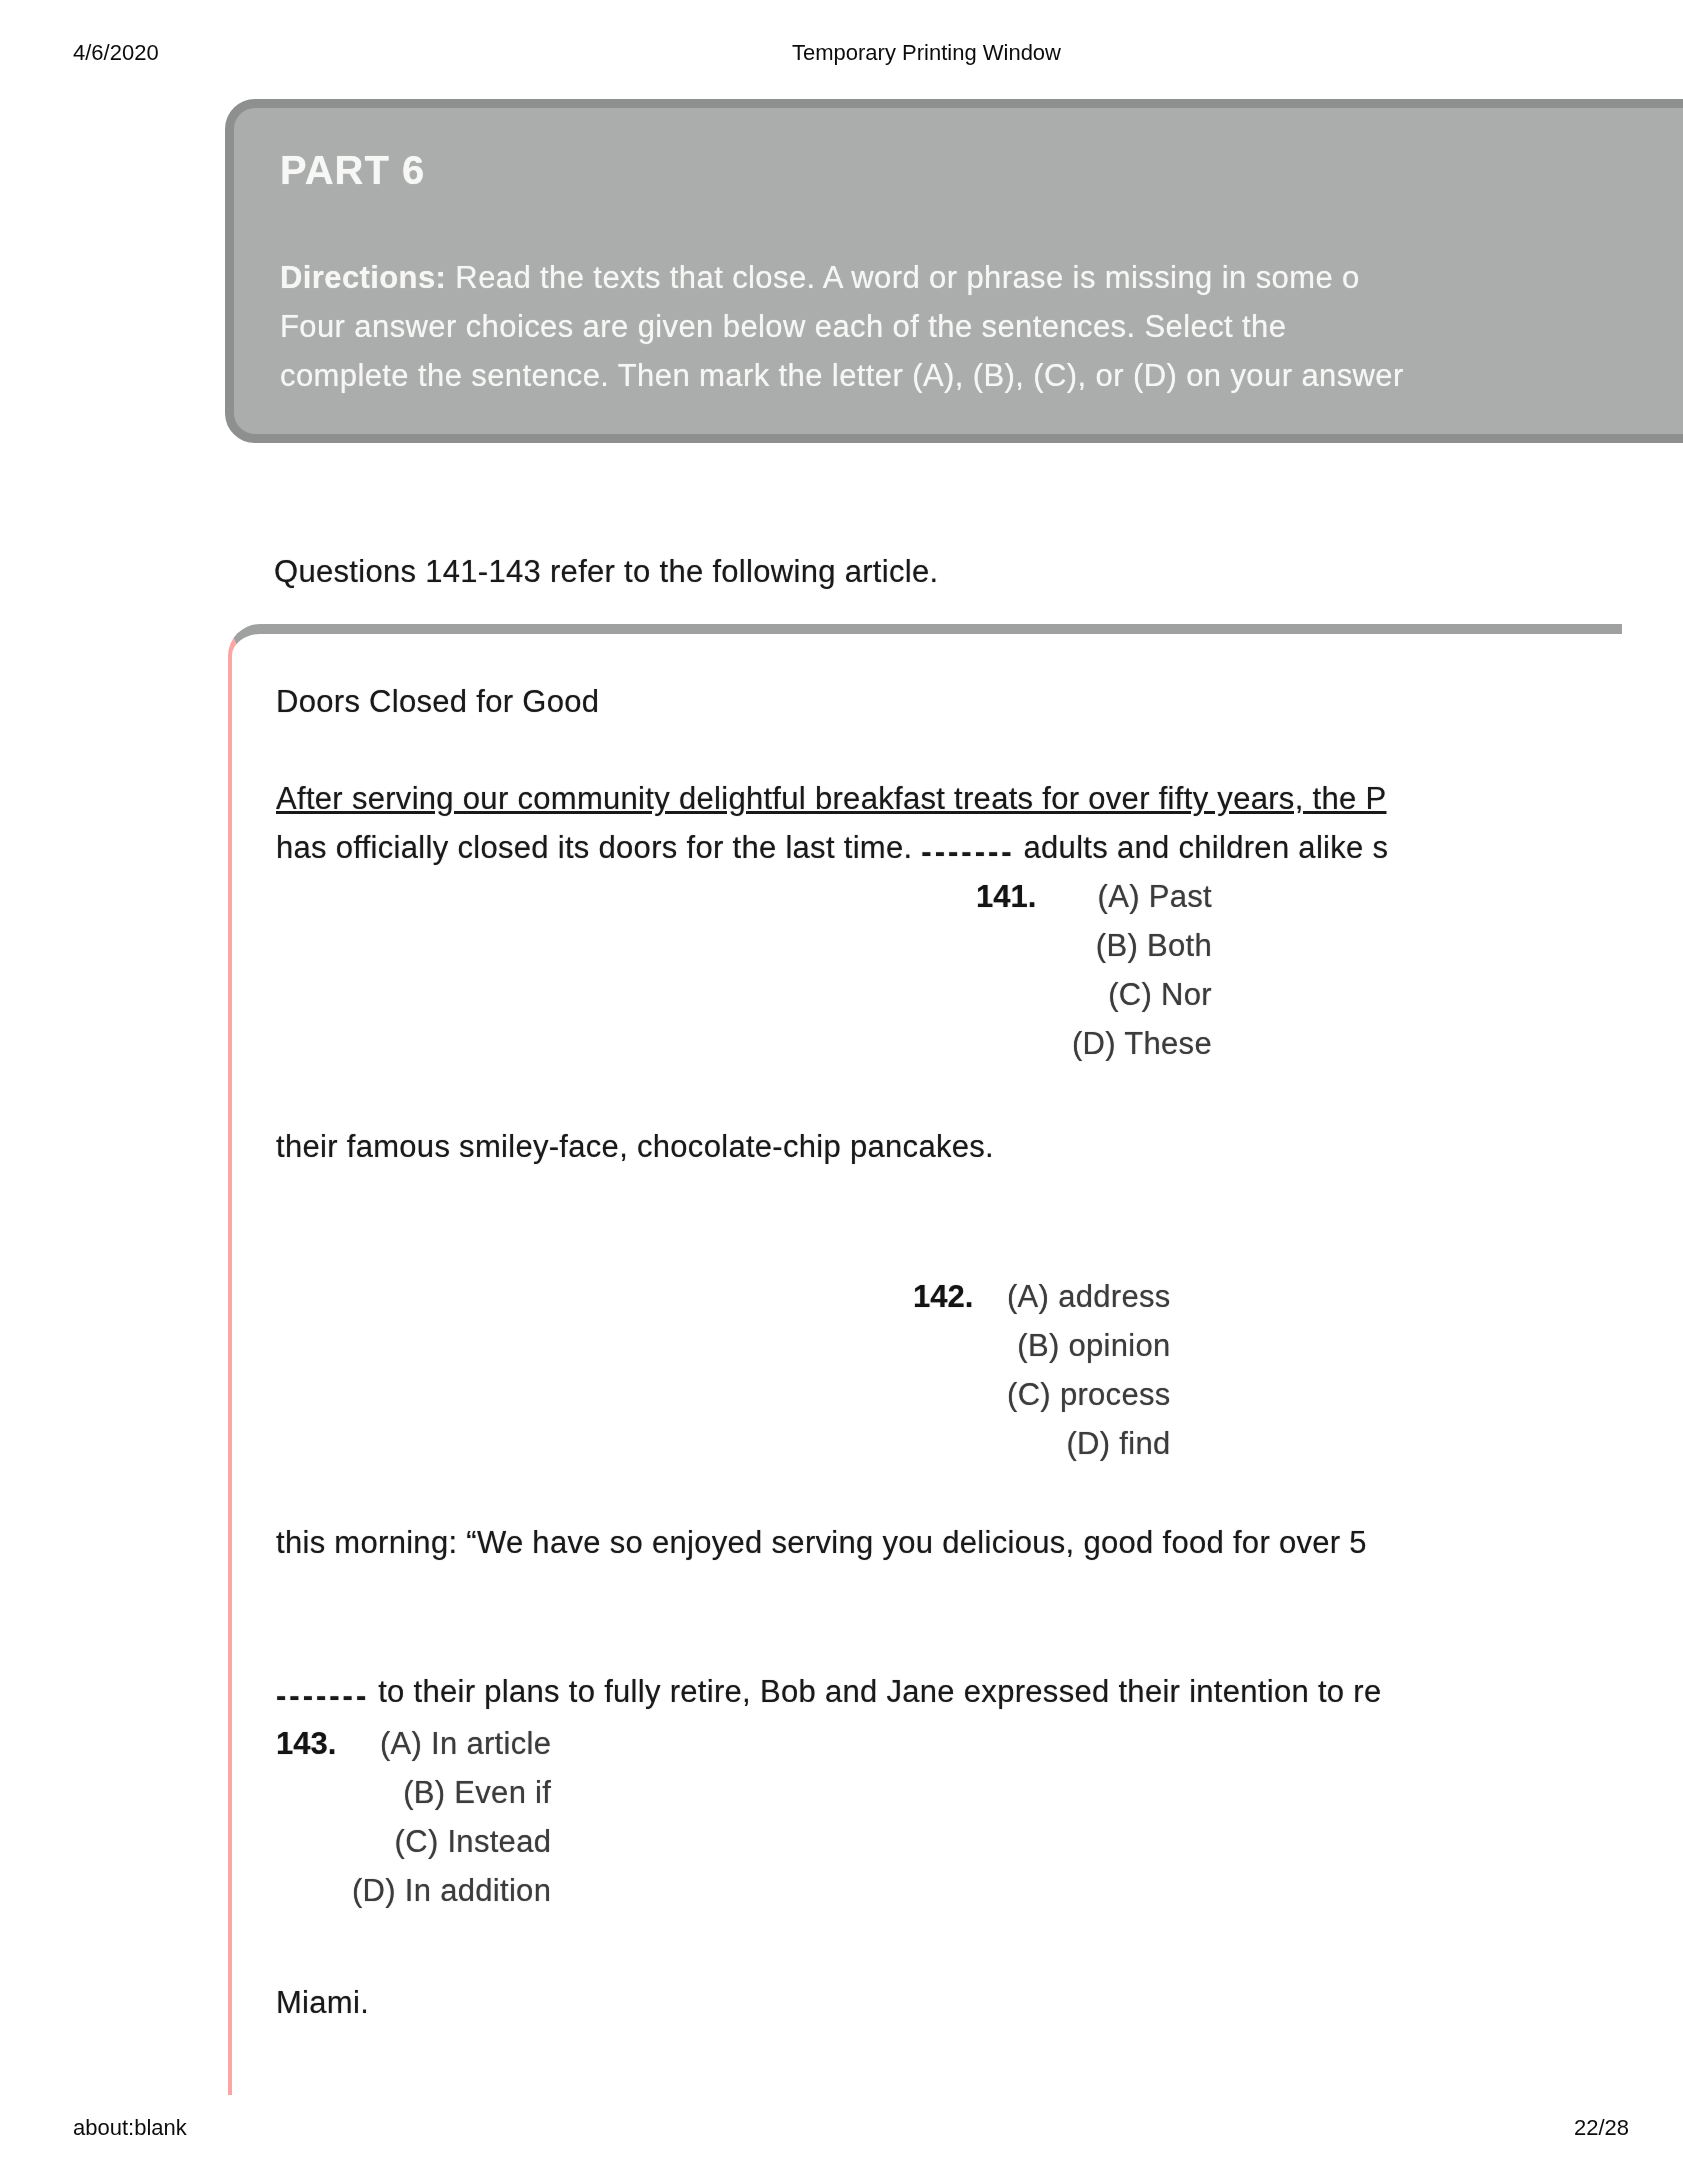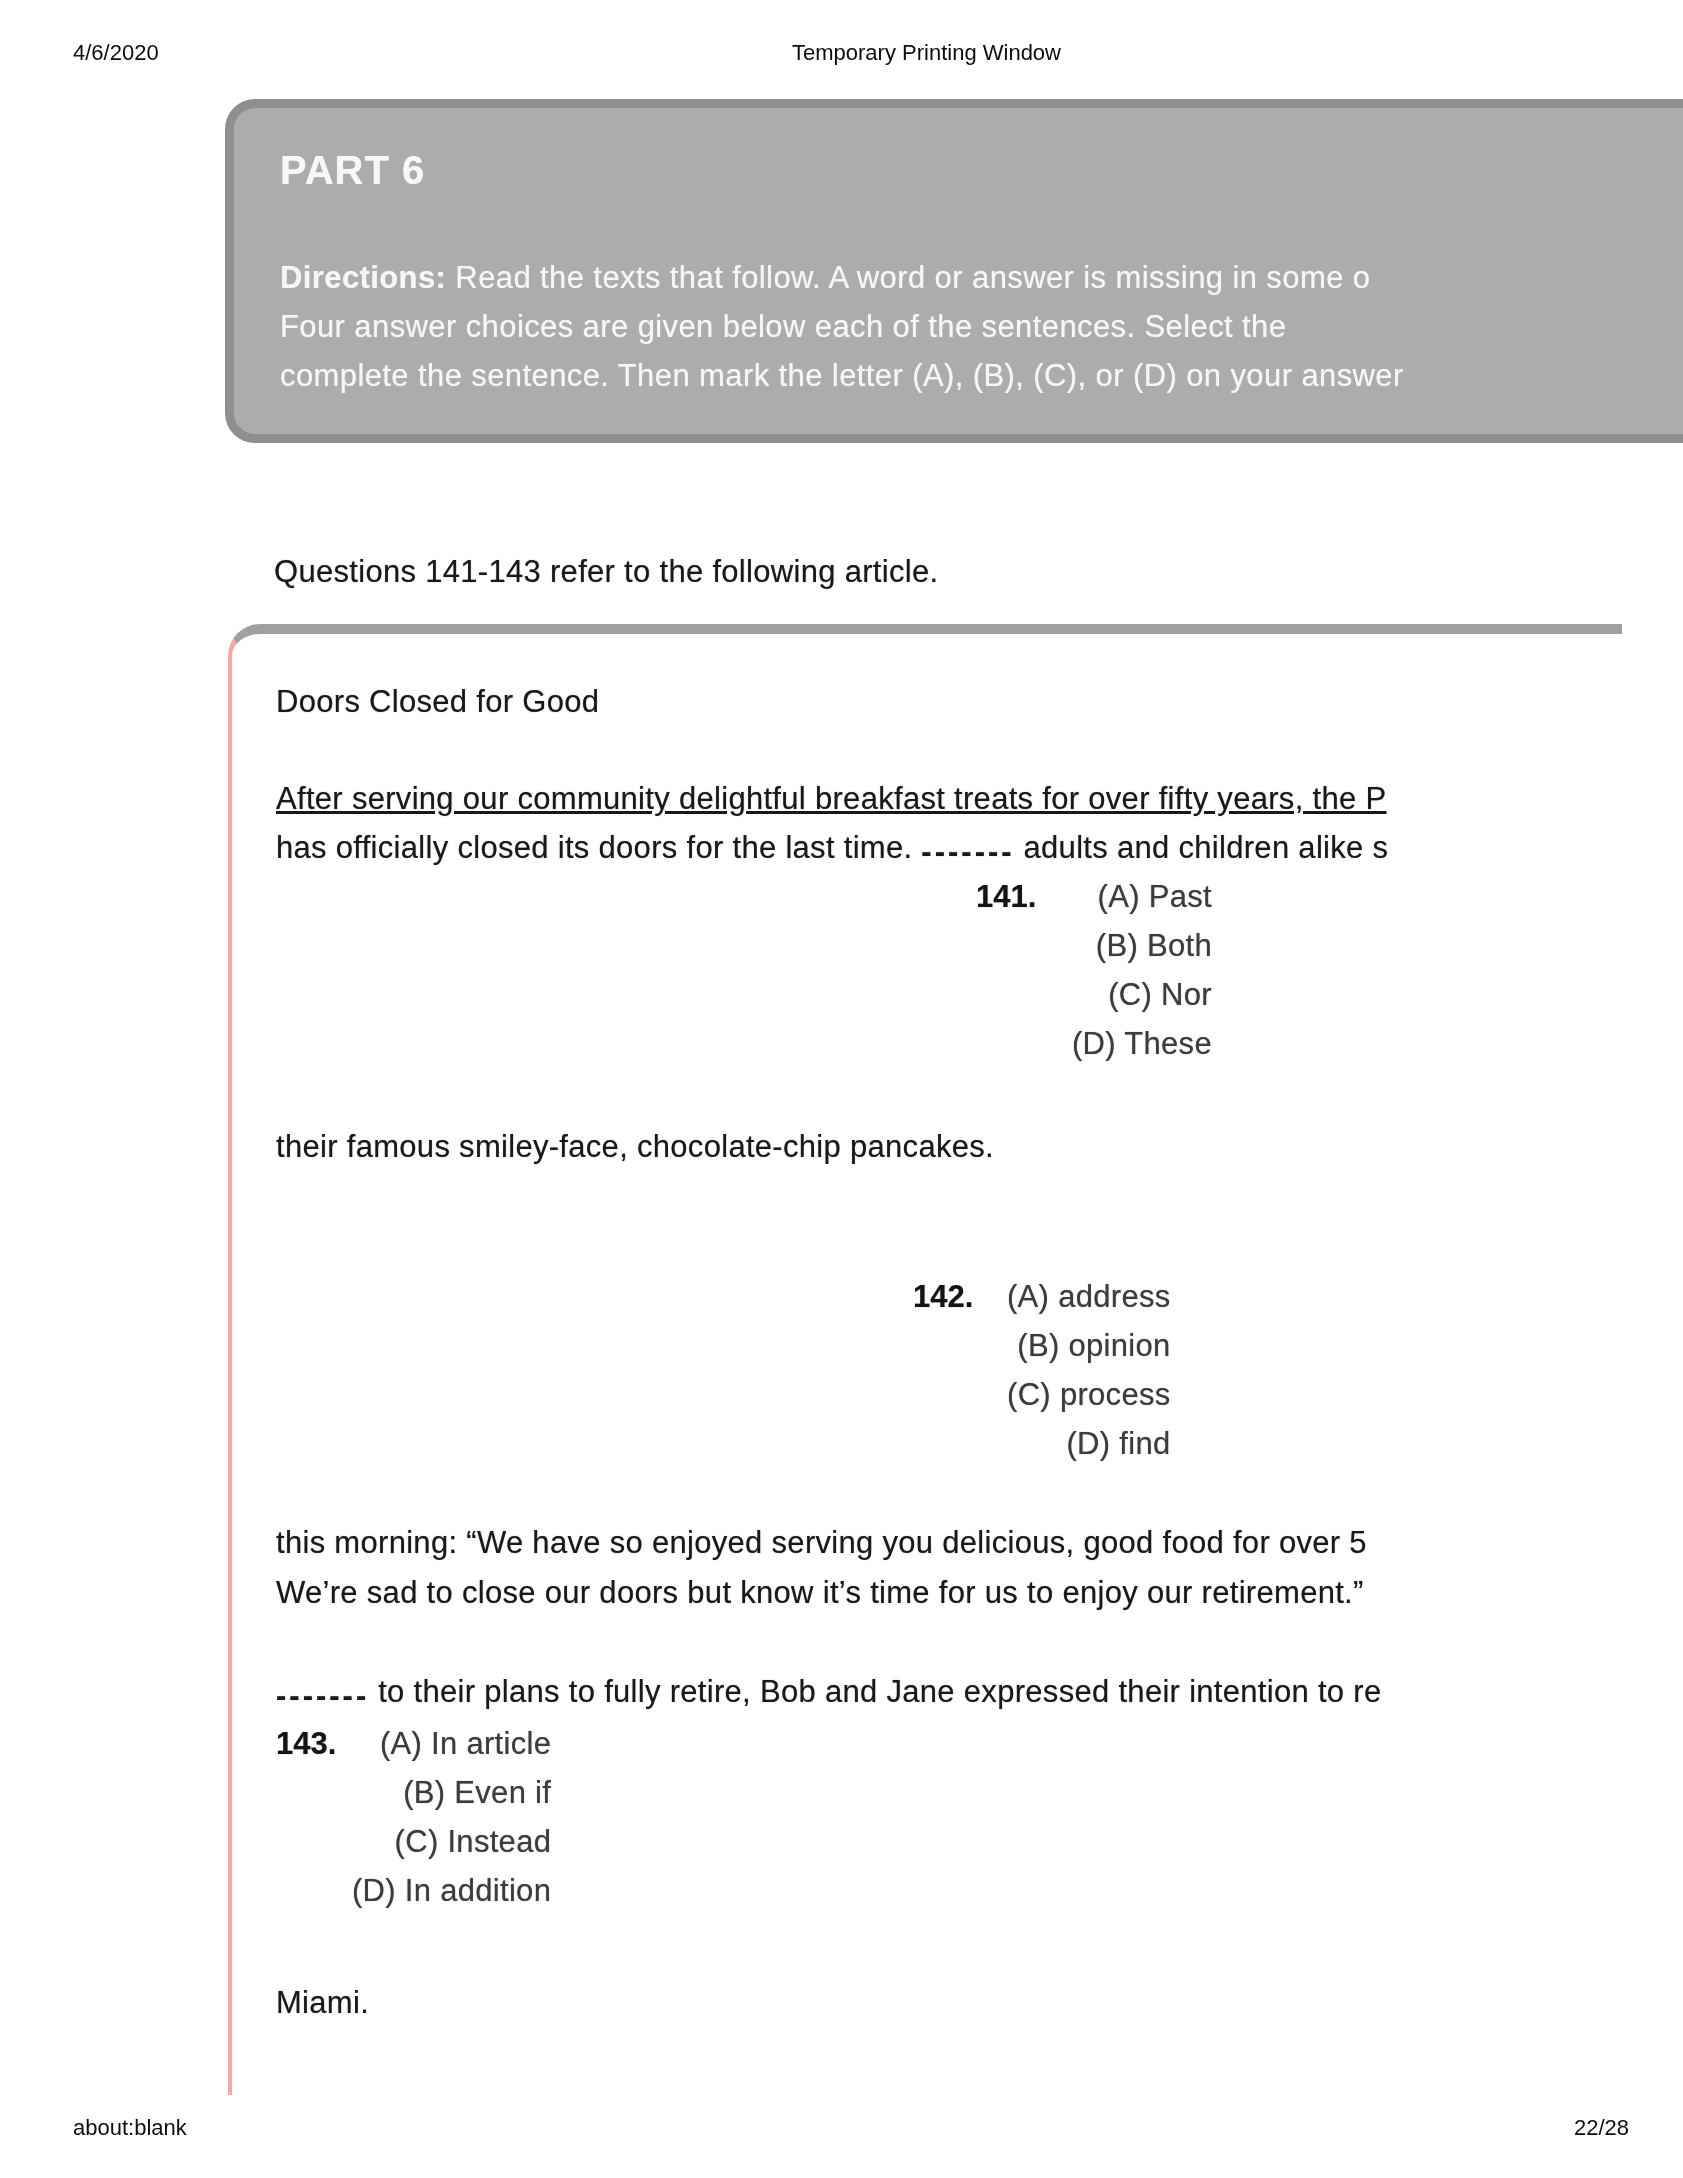--- a/index.html
+++ b/index.html
@@ -48,21 +48,21 @@
 </style>
 </head>
 <body>
 
 <span class="abs hdr" style="left:73px;top:40px;">4/6/2020</span>
 <span class="abs hdr" style="left:792px;top:40px;">Temporary Printing Window</span>
 
 <div class="abs dirbox">
   <div class="part6 scanw">PART 6</div>
   <div class="dirtext">
-    <p><span class="b scanw">Directions:</span><span class="scanw"> Read the texts that follow. A word or answer is missing in some o</span></p>
+    <p><span class="b scanw">Directions:</span><span class="scanw"> Read the texts that close. A word or phrase is missing in some o</span></p>
     <p class="scanw">Four answer choices are given below each of the sentences. Select the</p>
     <p class="scanw">complete the sentence. Then mark the letter (A), (B), (C), or (D) on your answer</p>
   </div>
 </div>
 
 <div class="abs qref scan">Questions 141-143 refer to the following article.</div>
 
 <div class="abs artbox">
 
   <p class="line scan" style="top:50px;">Doors Closed for Good</p>
@@ -88,21 +88,20 @@
     <span class="qnum scan">142.</span>
     <div class="opts">
       <p class="opt scan">(A) address</p>
       <p class="opt scan">(B) opinion</p>
       <p class="opt scan">(C) process</p>
       <p class="opt scan">(D) find</p>
     </div>
   </div>
 
   <p class="line scan" style="top:891px;">this morning: “We have so enjoyed serving you delicious, good food for over 5</p>
-  <p class="line scan" style="top:941px;">We’re sad to close our doors but know it’s time for us to enjoy our retirement.”</p>
 
   <p class="line scan" style="top:1040px;"><span></span><span class="blank">-------</span><span> to their plans to fully retire, Bob and Jane expressed their intention to re</span></p>
 
   <div class="q q143">
     <span class="qnum scan">143.</span>
     <div class="opts">
       <p class="opt scan">(A) In article</p>
       <p class="opt scan">(B) Even if</p>
       <p class="opt scan">(C) Instead</p>
       <p class="opt scan">(D) In addition</p>

